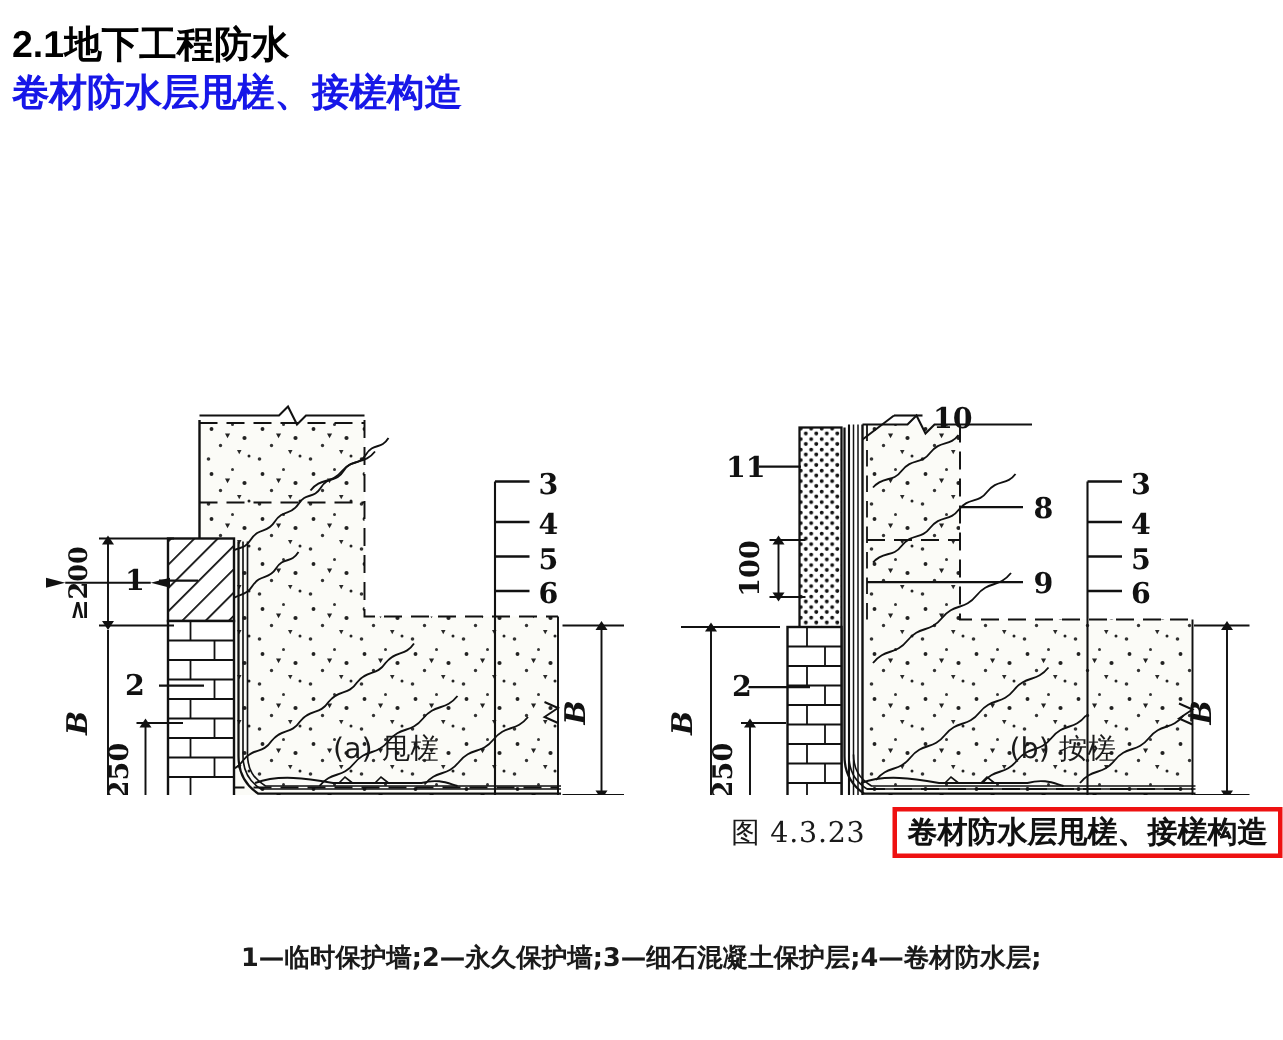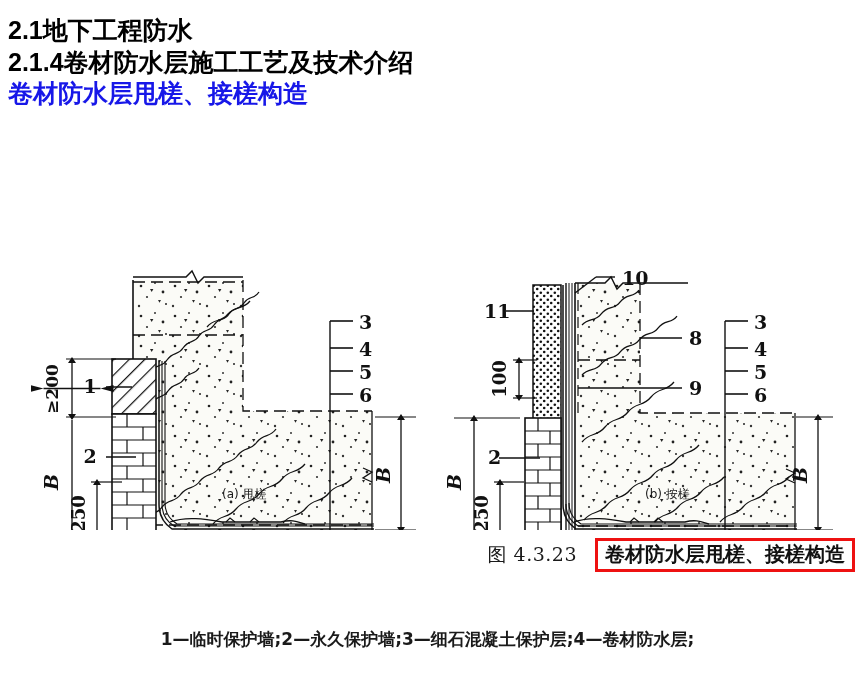--- a/index.html
+++ b/index.html
@@ -24,25 +24,25 @@
   .h1{font-size:25px;color:#000000;margin-bottom:7px;}
   .h2{font-size:25px;color:#000000;margin-bottom:6px;}
   .h3{font-size:25px;color:#1717e8;}
 
   
   .figure-area{position:absolute;left:0;top:130px;width:855px;height:400px;}
   .figure-area svg{display:block;}
 
   
   .subcap{
-    position:absolute;font-size:12px;color:#1a1a1a;
+    position:absolute;font-size:19px;color:#1a1a1a;
     font-family:"DejaVu Sans",sans-serif;white-space:nowrap;
   }
   .subcap-a{left:222px;top:486px;}
-  .subcap-b{left:645px;top:486px;}
+  .subcap-b{left:673px;top:486px;}
 
   
   .figtitle-row{
     position:absolute;left:0;top:538px;width:855px;
     display:flex;align-items:center;justify-content:flex-end;
   }
   .figno{
     font-size:19px;color:#1a1a1a;white-space:nowrap;
     font-family:"DejaVu Serif",serif;margin-right:18px;letter-spacing:.5px;
   }
@@ -64,21 +64,20 @@
     font-family:"DejaVu Sans",sans-serif;font-weight:bold;
   }
 </style>
 </head>
 <body>
 
 <div class="slide">
 
   <div class="heading-block">
     <div class="h-line h1">2.1地下工程防水</div>
-    <div class="h-line h2">2.1.4卷材防水层施工工艺及技术介绍</div>
     <div class="h-line h3">卷材防水层甩槎、接槎构造</div>
   </div>
 
   <div class="figure-area">
   <svg width="855" height="400" viewBox="0 0 855 400" xmlns="http://www.w3.org/2000/svg">
     <defs>
 
       <pattern id="concrete" width="34" height="30" patternUnits="userSpaceOnUse">
         <rect width="34" height="30" fill="#fbfbf7"></rect>
         <circle cx="5" cy="6" r="1.3" fill="#222"></circle>

